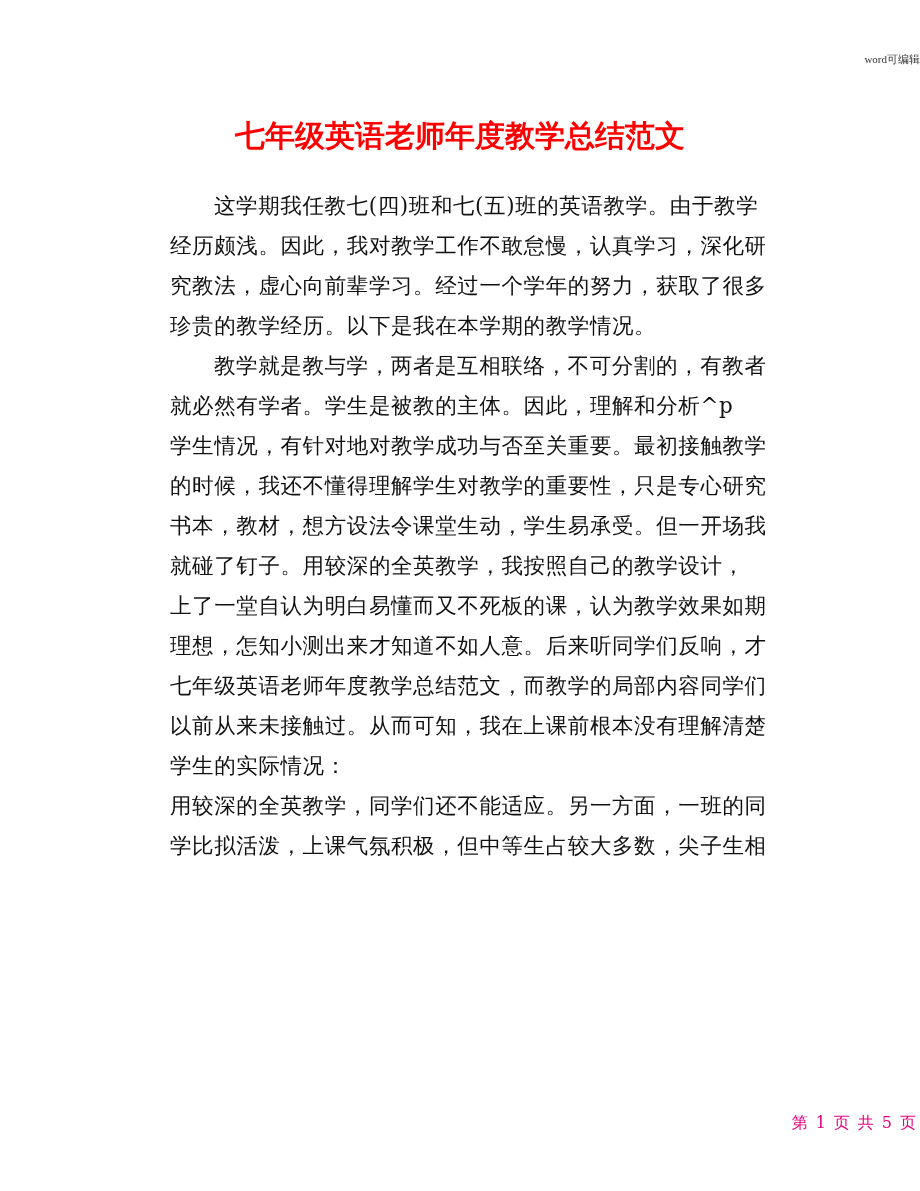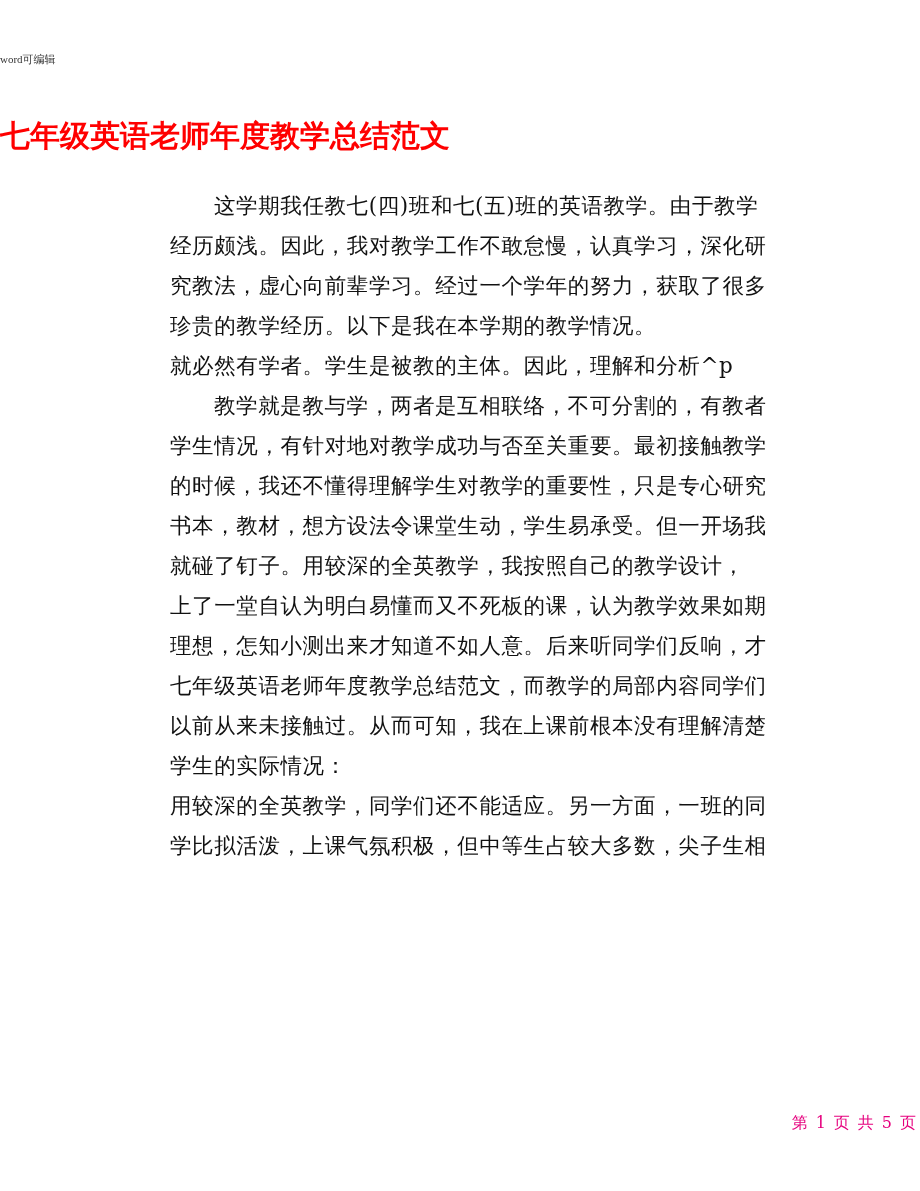--- a/index.html
+++ b/index.html
@@ -13,30 +13,31 @@
       position: relative;
       overflow: hidden;
       font-family: "DejaVu Serif", "Liberation Serif", serif;
       color: #000000;
     }
     .header-note {
       position: absolute;
       top: 52px;
       left: 0;
       width: 920px;
-      text-align: left;
+      text-align: right;
       font-size: 11px;
       color: #333333;
       font-family: "Liberation Serif", "DejaVu Serif", serif;
     }
     .doc-title {
       position: absolute;
       top: 116px;
       left: 0;
       width: 920px;
+      text-align: center;
       font-size: 30px;
       font-weight: bold;
       color: #ff0000;
       font-family: "DejaVu Sans", "Liberation Sans", sans-serif;
       letter-spacing: 0px;
     }
     .body-text {
       position: absolute;
       top: 186px;
       left: 138px;
@@ -74,22 +75,22 @@
 
 <div class="header-note">word可编辑</div>
 
 <div class="doc-title">七年级英语老师年度教学总结范文</div>
 
 <div class="body-text" id="body-text">
   <div class="line indent">这学期我任教七(四)班和七(五)班的英语教学。由于教学</div>
   <div class="line">经历颇浅。因此，我对教学工作不敢怠慢，认真学习，深化研</div>
   <div class="line">究教法，虚心向前辈学习。经过一个学年的努力，获取了很多</div>
   <div class="line">珍贵的教学经历。以下是我在本学期的教学情况。</div>
+  <div class="line indent">教学就是教与学，两者是互相联络，不可分割的，有教者</div>
   <div class="line">就必然有学者。学生是被教的主体。因此，理解和分析^p</div>
-  <div class="line indent">教学就是教与学，两者是互相联络，不可分割的，有教者</div>
   <div class="line">学生情况，有针对地对教学成功与否至关重要。最初接触教学</div>
   <div class="line">的时候，我还不懂得理解学生对教学的重要性，只是专心研究</div>
   <div class="line">书本，教材，想方设法令课堂生动，学生易承受。但一开场我</div>
   <div class="line">就碰了钉子。用较深的全英教学，我按照自己的教学设计，</div>
   <div class="line">上了一堂自认为明白易懂而又不死板的课，认为教学效果如期</div>
   <div class="line">理想，怎知小测出来才知道不如人意。后来听同学们反响，才</div>
   <div class="line">七年级英语老师年度教学总结范文，而教学的局部内容同学们</div>
   <div class="line">以前从来未接触过。从而可知，我在上课前根本没有理解清楚</div>
   <div class="line">学生的实际情况：</div>
   <div class="line">用较深的全英教学，同学们还不能适应。另一方面，一班的同</div>

